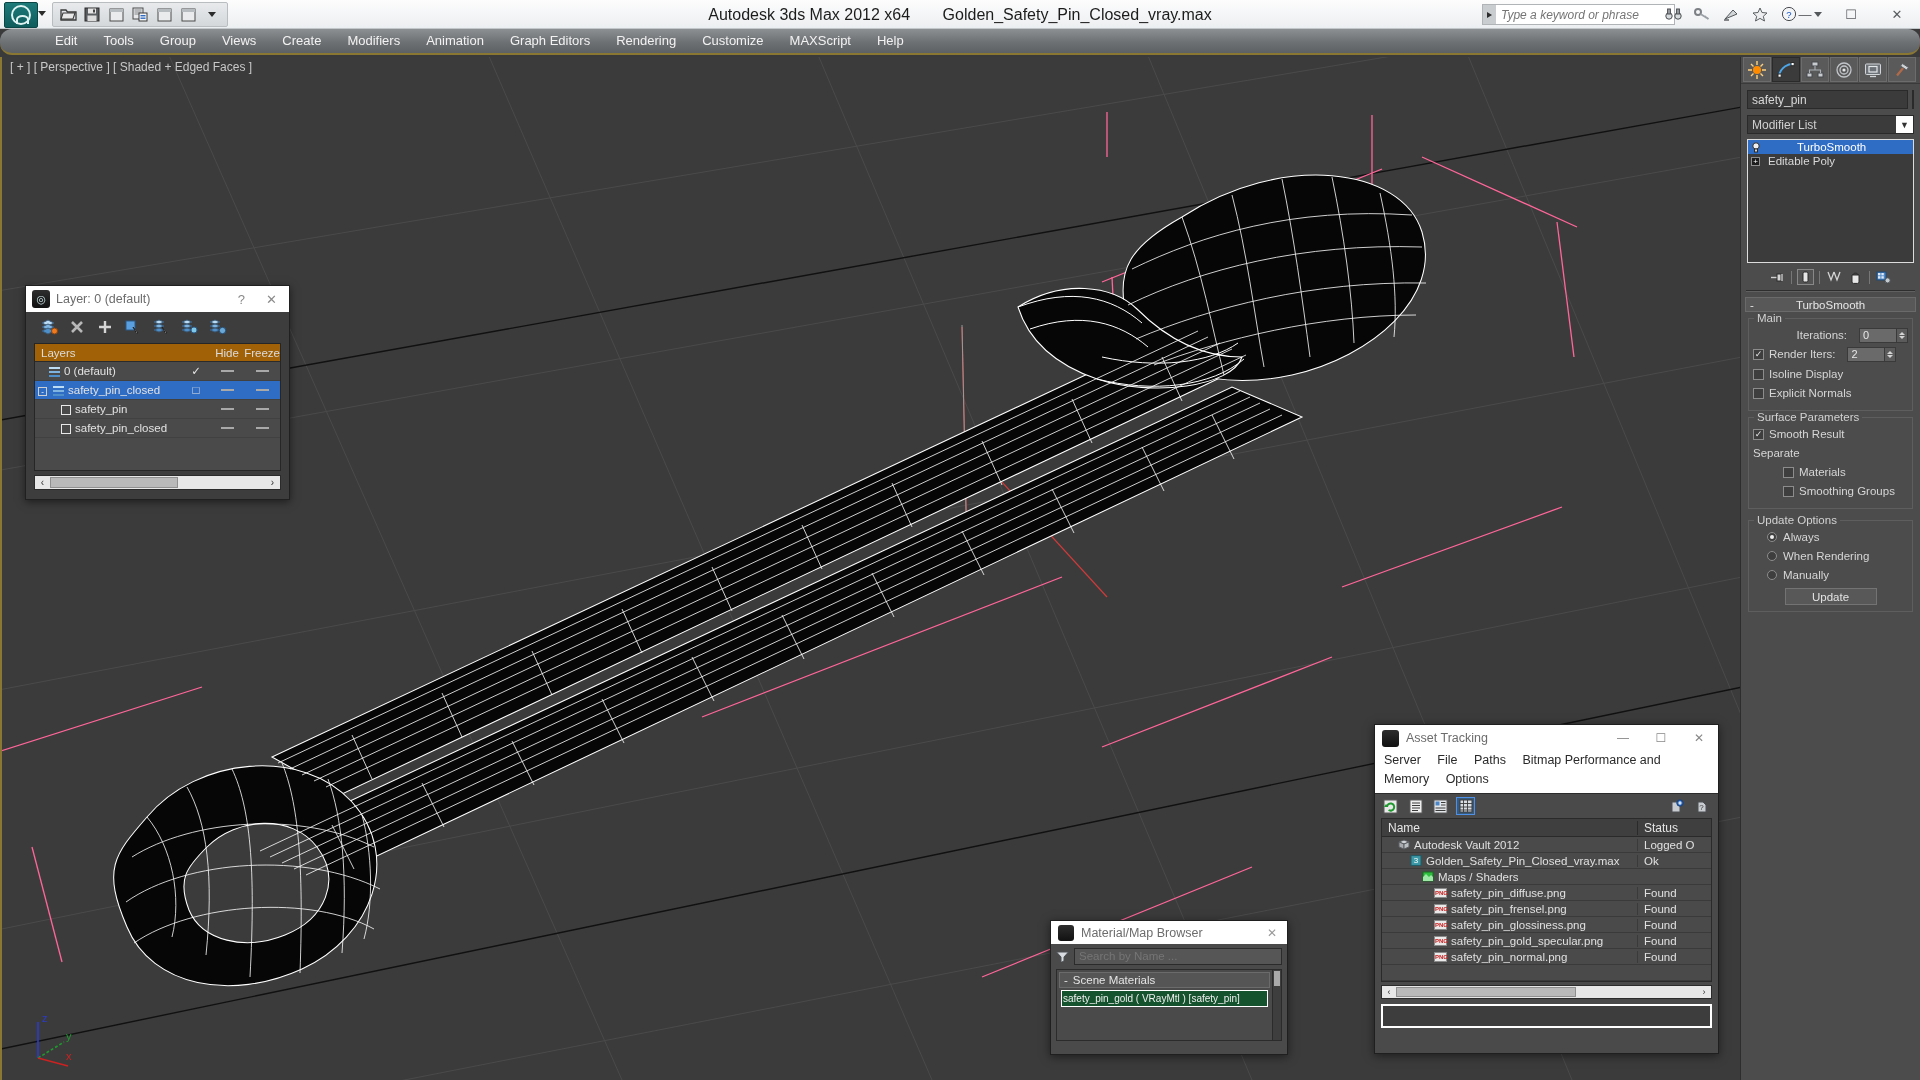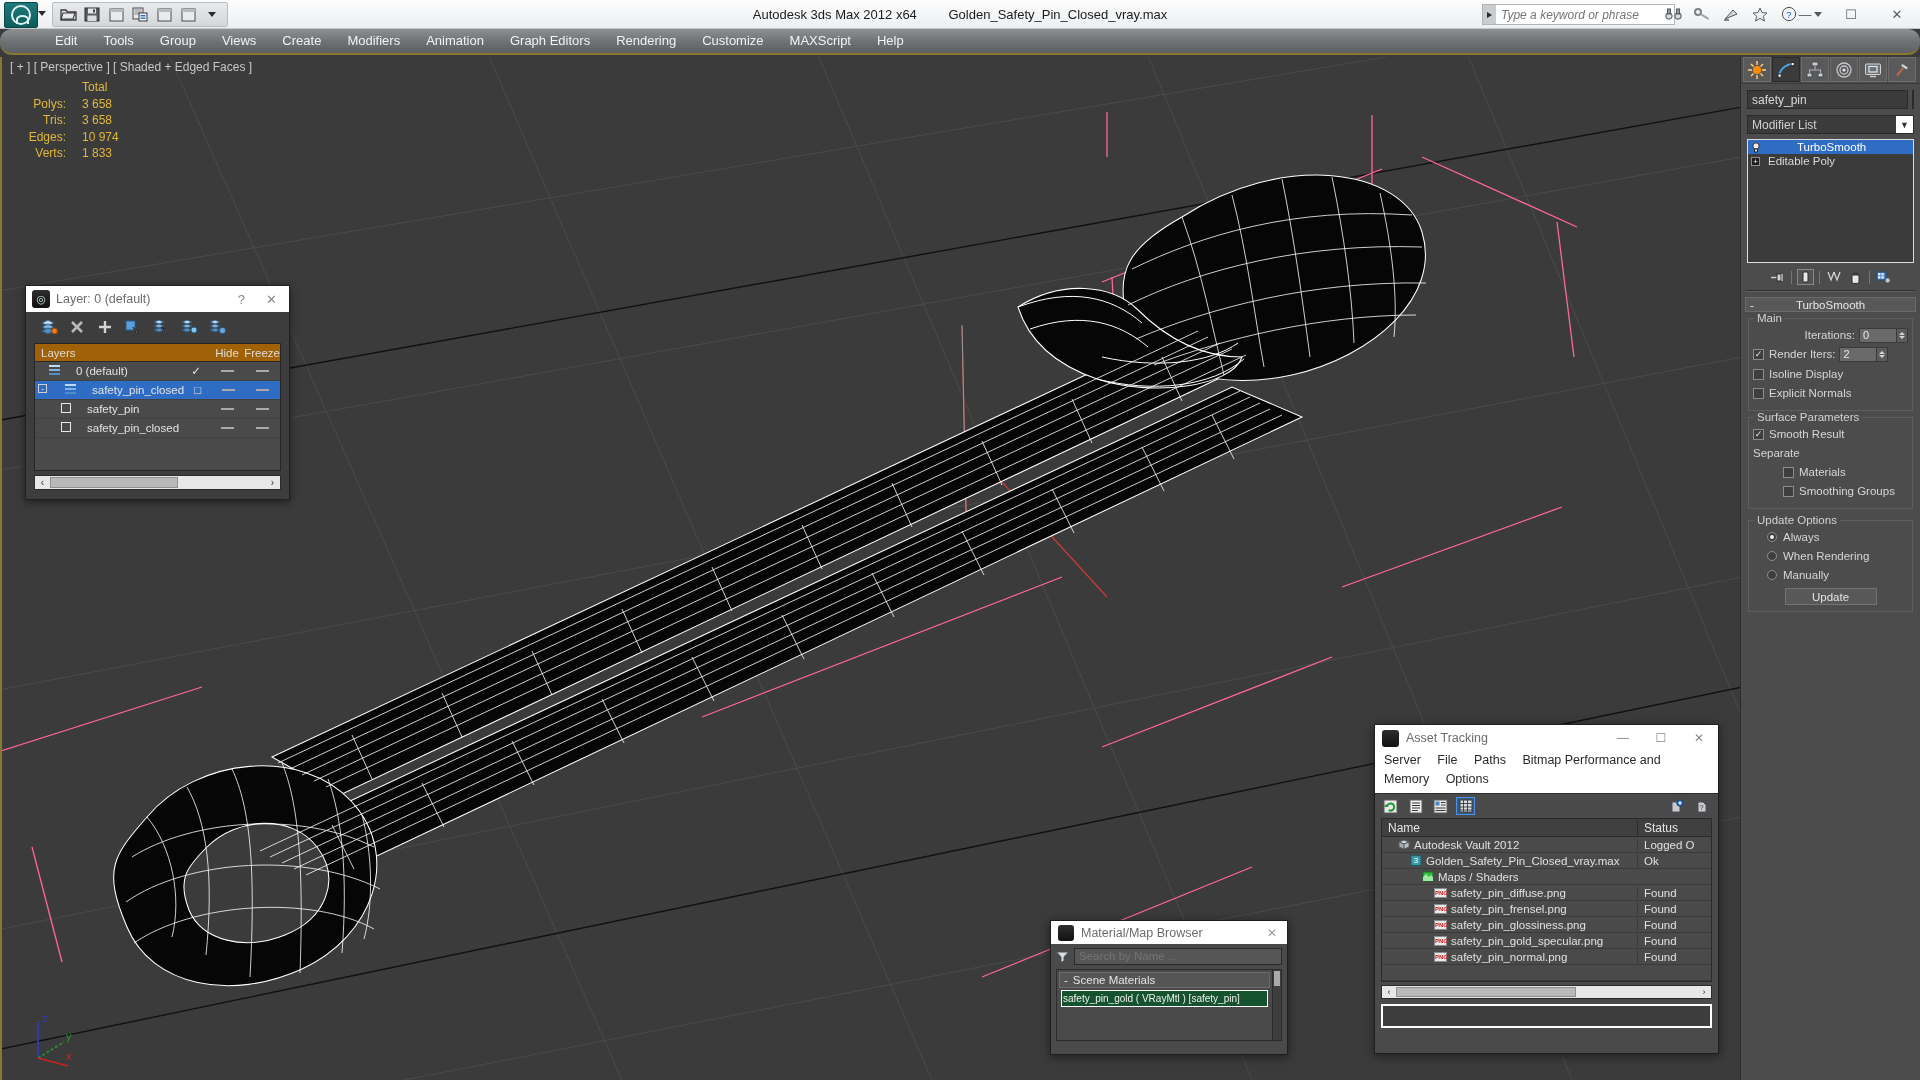--- a/index.html
+++ b/index.html
@@ -18,21 +18,21 @@
     border:2px solid #dff3f3; border-radius:50% 50% 0 0; border-bottom:none; }
   #app-caret{ position:absolute; left:38px; top:11px; width:0;height:0;
     border-left:4px solid transparent;border-right:4px solid transparent;border-top:5px solid #2b2b2b;}
   #qat{ position:absolute; left:52px; top:2px; height:25px; display:flex; align-items:center;
     gap:2px; background:linear-gradient(#e8eaec,#d4d8db); border:1px solid #b9bdc0;
     border-radius:2px; padding:0 4px; }
   .qat-btn{ width:22px; height:21px; display:flex; align-items:center; justify-content:center;
     border-radius:2px; }
   .qat-btn svg{ display:block; }
   #apptitle{ position:absolute; left:0; top:0; width:1920px; height:29px; line-height:29px;
-    text-align:center; font-size:13px; color:#1c1c1c; pointer-events:none; }
+    text-align:center; font-size:16px; color:#1c1c1c; pointer-events:none; }
   #apptitle span{ margin:0 14px; }
   #search-wrap{ position:absolute; right:245px; top:4px; height:21px; display:flex;
     border:1px solid #b0b4b7; background:#fff; }
   #search-caret{ width:13px; background:#c9cdd0; display:flex; align-items:center;
     justify-content:center; }
   #search-caret i{ width:0;height:0;border-top:3.5px solid transparent;
     border-bottom:3.5px solid transparent;border-left:5px solid #2b2b2b; display:block;}
   #search-input{ width:178px; border:none; outline:none; font-size:12px; font-style:italic;
     color:#8a8d90; padding-left:5px; background:#fff; font-family:"Liberation Sans",sans-serif;}
   #title-icons{ position:absolute; right:92px; top:3px; display:flex; align-items:center; gap:9px;}
@@ -78,21 +78,21 @@
     height:128px; position:relative; }
   #lhead{ display:flex; height:18px; background:#a16207; border-bottom:1px solid #2b2b2b;
     font-size:11.5px; color:#dcdcdc; align-items:center; }
   #lhead .c1{ flex:1; padding-left:6px; }
   #lhead .c2{ width:28px; }
   #lhead .c3{ width:34px; text-align:center; }
   #lhead .c4{ width:36px; text-align:right; }
   .lrow{ display:flex; height:19px; align-items:center; font-size:11.5px; color:#e2e2e2;
     border-bottom:1px solid #414141; }
   .lrow.sel{ background:#2f6cc4; }
-  .lrow .c1{ flex:1; display:flex; align-items:flex-start; gap:16px; }
+  .lrow .c1{ flex:1; display:flex; align-items:flex-end; gap:4px; }
   .lrow .c2{ width:28px; display:flex; justify-content:center; }
   .lrow .c3,.lrow .c4{ width:34px; display:flex; justify-content:center; }
   .lrow .c4{ width:36px; }
   .dash{ width:13px; height:2px; background:#a9a9a9; display:block; }
   .stackico{ width:11px;height:10px;background:
     linear-gradient(#bcdcf5,#bcdcf5) 0 0/11px 2px no-repeat,
     linear-gradient(#7fb4e0,#7fb4e0) 0 4px/11px 2px no-repeat,
     linear-gradient(#4f8fc9,#4f8fc9) 0 8px/11px 2px no-repeat; display:inline-block;}
   .cubeico{ width:10px;height:10px;border:1.3px solid #e8e8e8; display:inline-block;
     position:relative;}
@@ -137,21 +137,21 @@
   .rollhdr{ height:15px; background:#585858; border:1px solid #6a6a6a; display:flex;
     align-items:center; justify-content:center; position:relative; font-size:11.5px;
     color:#e6e6e6; }
   .rollhdr .minus{ position:absolute; left:4px; }
   .group{ margin:6px 3px 0 3px; border:1px solid #5e5e5e; padding:8px 4px 6px 4px;
     position:relative; }
   .group > .gtitle{ position:absolute; left:5px; top:-7px; background:#4c4c4c; padding:0 3px;
     font-size:11.5px; color:#d2d2d2; }
   .frow{ display:flex; align-items:center; font-size:11.5px; color:#d6d6d6; height:16px;
     margin-bottom:3px; }
-  .frow .lab{ margin-left:auto; margin-right:4px; }
+  .frow .lab{ margin-left:auto; margin-right:12px; }
   .spin{ display:flex; height:15px; }
   .spin input{ width:38px; background:#6a6a6a; border:1px solid #3a3a3a; color:#e8e8e8;
     font-size:11px; padding-left:3px; outline:none; font-family:"Liberation Sans",sans-serif;}
   .spin .arrows{ width:11px; background:#5b5b5b; border:1px solid #3a3a3a; border-left:none;
     display:flex; flex-direction:column; align-items:center; justify-content:center; gap:1px;}
   .spin .arrows i{ width:0;height:0;border-left:3px solid transparent;
     border-right:3px solid transparent; display:block;}
   .spin .arrows i.up{ border-bottom:3px solid #d4d4d4; }
   .spin .arrows i.dn{ border-top:3px solid #d4d4d4; }
   .cb{ width:11px; height:11px; background:#3e3e3e; border:1px solid #8c8c8c;
@@ -479,46 +479,20 @@
     <g stroke="#ffffff" stroke-width="1" fill="none">
       <path d="M1016 250 C1070 230, 1110 240, 1140 266"></path>
       <path d="M1028 272 C1080 254, 1118 266, 1146 290"></path>
       <path d="M1095 322 C1150 336, 1210 330, 1242 302"></path>
       <path d="M1100 300 C1155 312, 1208 306, 1236 286"></path>
     </g>
   </svg>
 
   <div id="vp-label">[ + ] [ Perspective ] [ Shaded + Edged Faces ]</div>
 
-  <div id="vp-stats">
-    <table>
-      <tbody>
-          <tr>
-            <td class="lbl"></td>
-            <td class="val">Total</td>
-          </tr>
-      <tr>
-            <td class="lbl">Polys:</td>
-          <td class="val">3 658</td>
-          </tr>
-      <tr>
-            <td class="lbl">Tris:</td>
-          <td class="val">3 658</td>
-          </tr>
-      <tr>
-            <td class="lbl">Edges:</td>
-          <td class="val">10 974</td>
-          </tr>
-      <tr>
-            <td class="lbl">Verts:</td>
-          <td class="val">1 833</td>
-          </tr>
-    </tbody>
-      </table>
-  </div>
 
   <svg id="axis-gizmo" width="70" height="62" viewBox="0 0 70 62">
     <line x1="18" y1="48" x2="18" y2="12" stroke="#2b3ccc" stroke-width="1.6"></line>
     <text x="22" y="12" font-size="11" fill="#2b3ccc" font-family="Liberation Sans">z</text>
     <line x1="18" y1="48" x2="44" y2="32" stroke="#1f9a2f" stroke-width="1.6" stroke-dasharray="3 2"></line>
     <text x="46" y="30" font-size="11" fill="#1f9a2f" font-family="Liberation Sans">y</text>
     <line x1="18" y1="48" x2="48" y2="56" stroke="#cc2222" stroke-width="1.6"></line>
     <text x="46" y="50" font-size="11" fill="#cc2222" font-family="Liberation Sans">x</text>
   </svg>
 </div>

